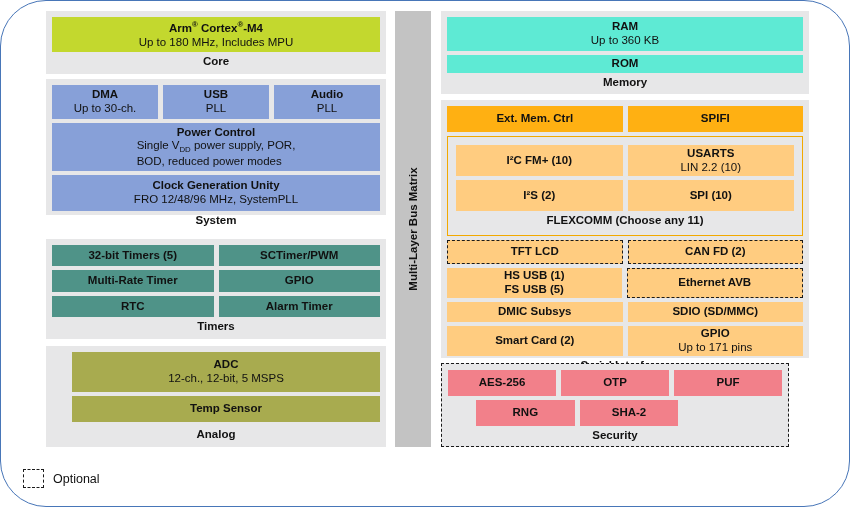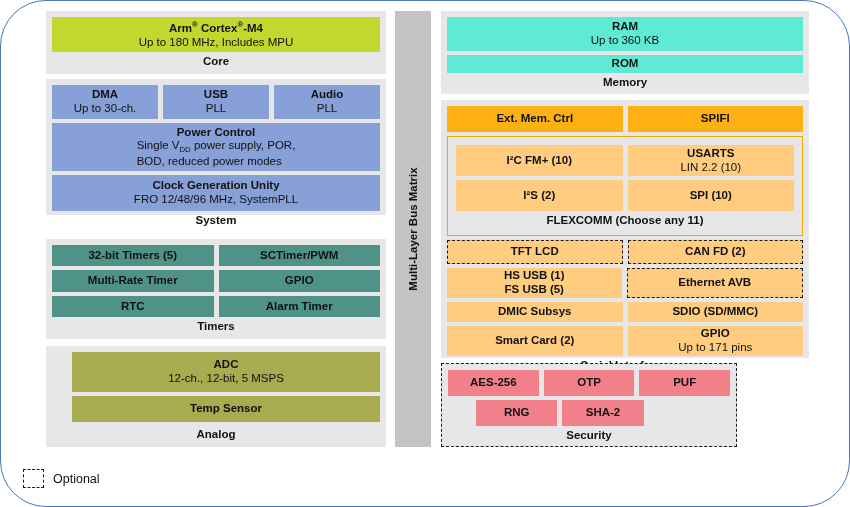--- a/index.html
+++ b/index.html
@@ -283,21 +283,21 @@
             </div>
             <div class="blk c-orl">
               <div class="t1">GPIO</div>
               <div class="t2">Up to 171 pins</div>
             </div>
           </div>
         </div>
       <div class="grouplabel">Serial Interfaces</div>
     </div>
 
-    <div class="group" id="grp-security" style="left:440px; top:362px; width:296px; height:84px;">
+    <div class="group" id="grp-security" style="left:440px; top:362px; width:348px; height:84px;">
       <div class="rows">
           <div class="row" style="flex: 0 0 26px;">
             <div class="blk c-sec">
               <div class="t1">AES-256</div>
             </div>
             <div class="blk c-sec">
               <div class="t1">OTP</div>
             </div>
             <div class="blk c-sec">
               <div class="t1">PUF</div>

